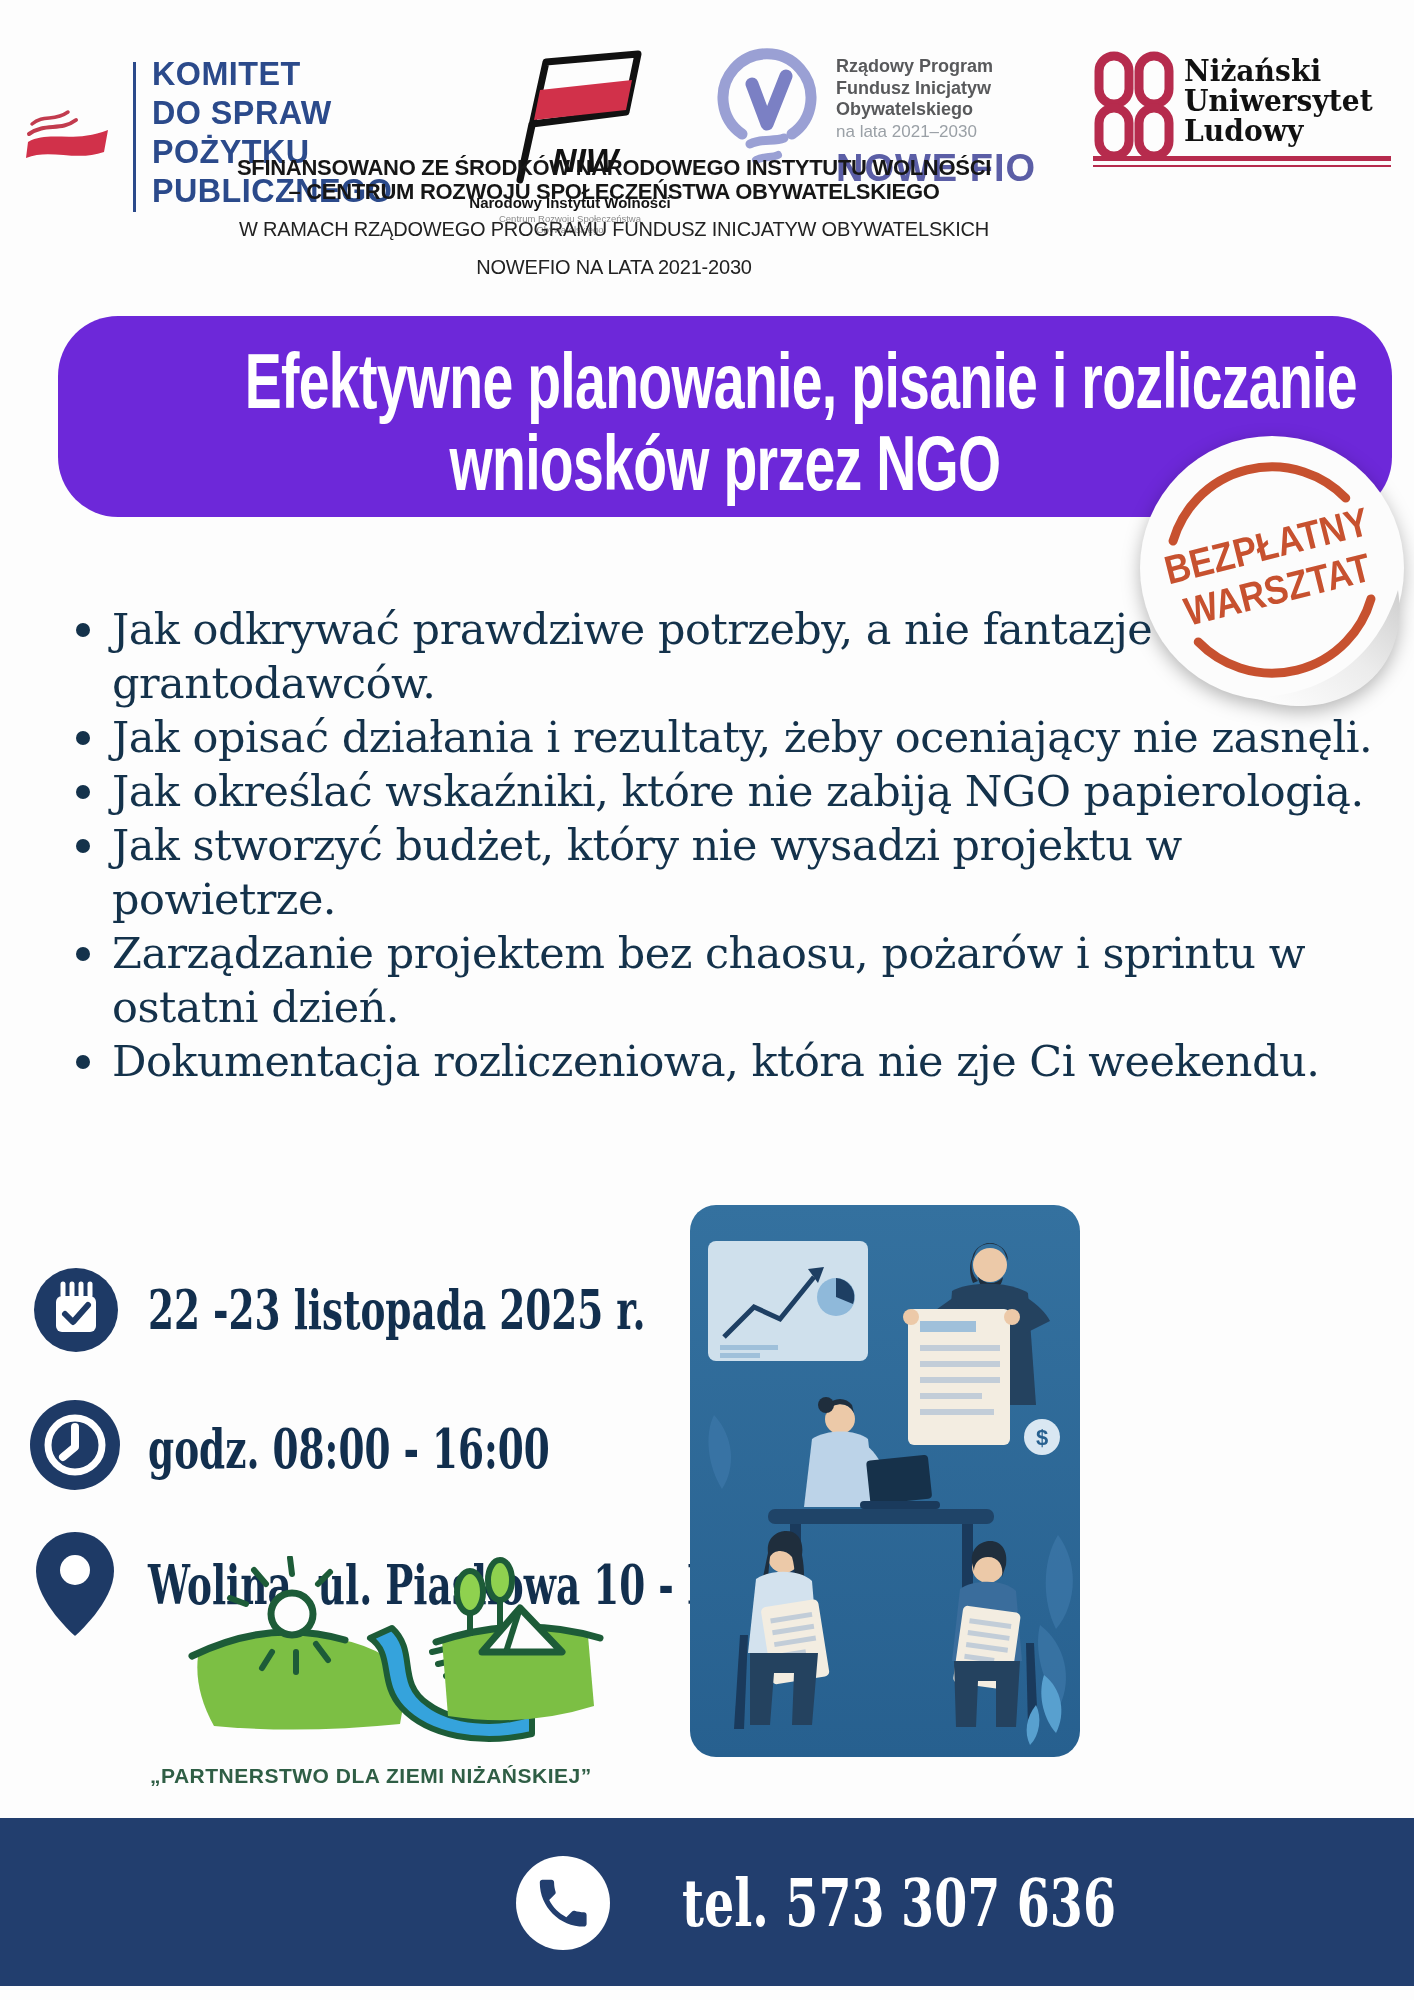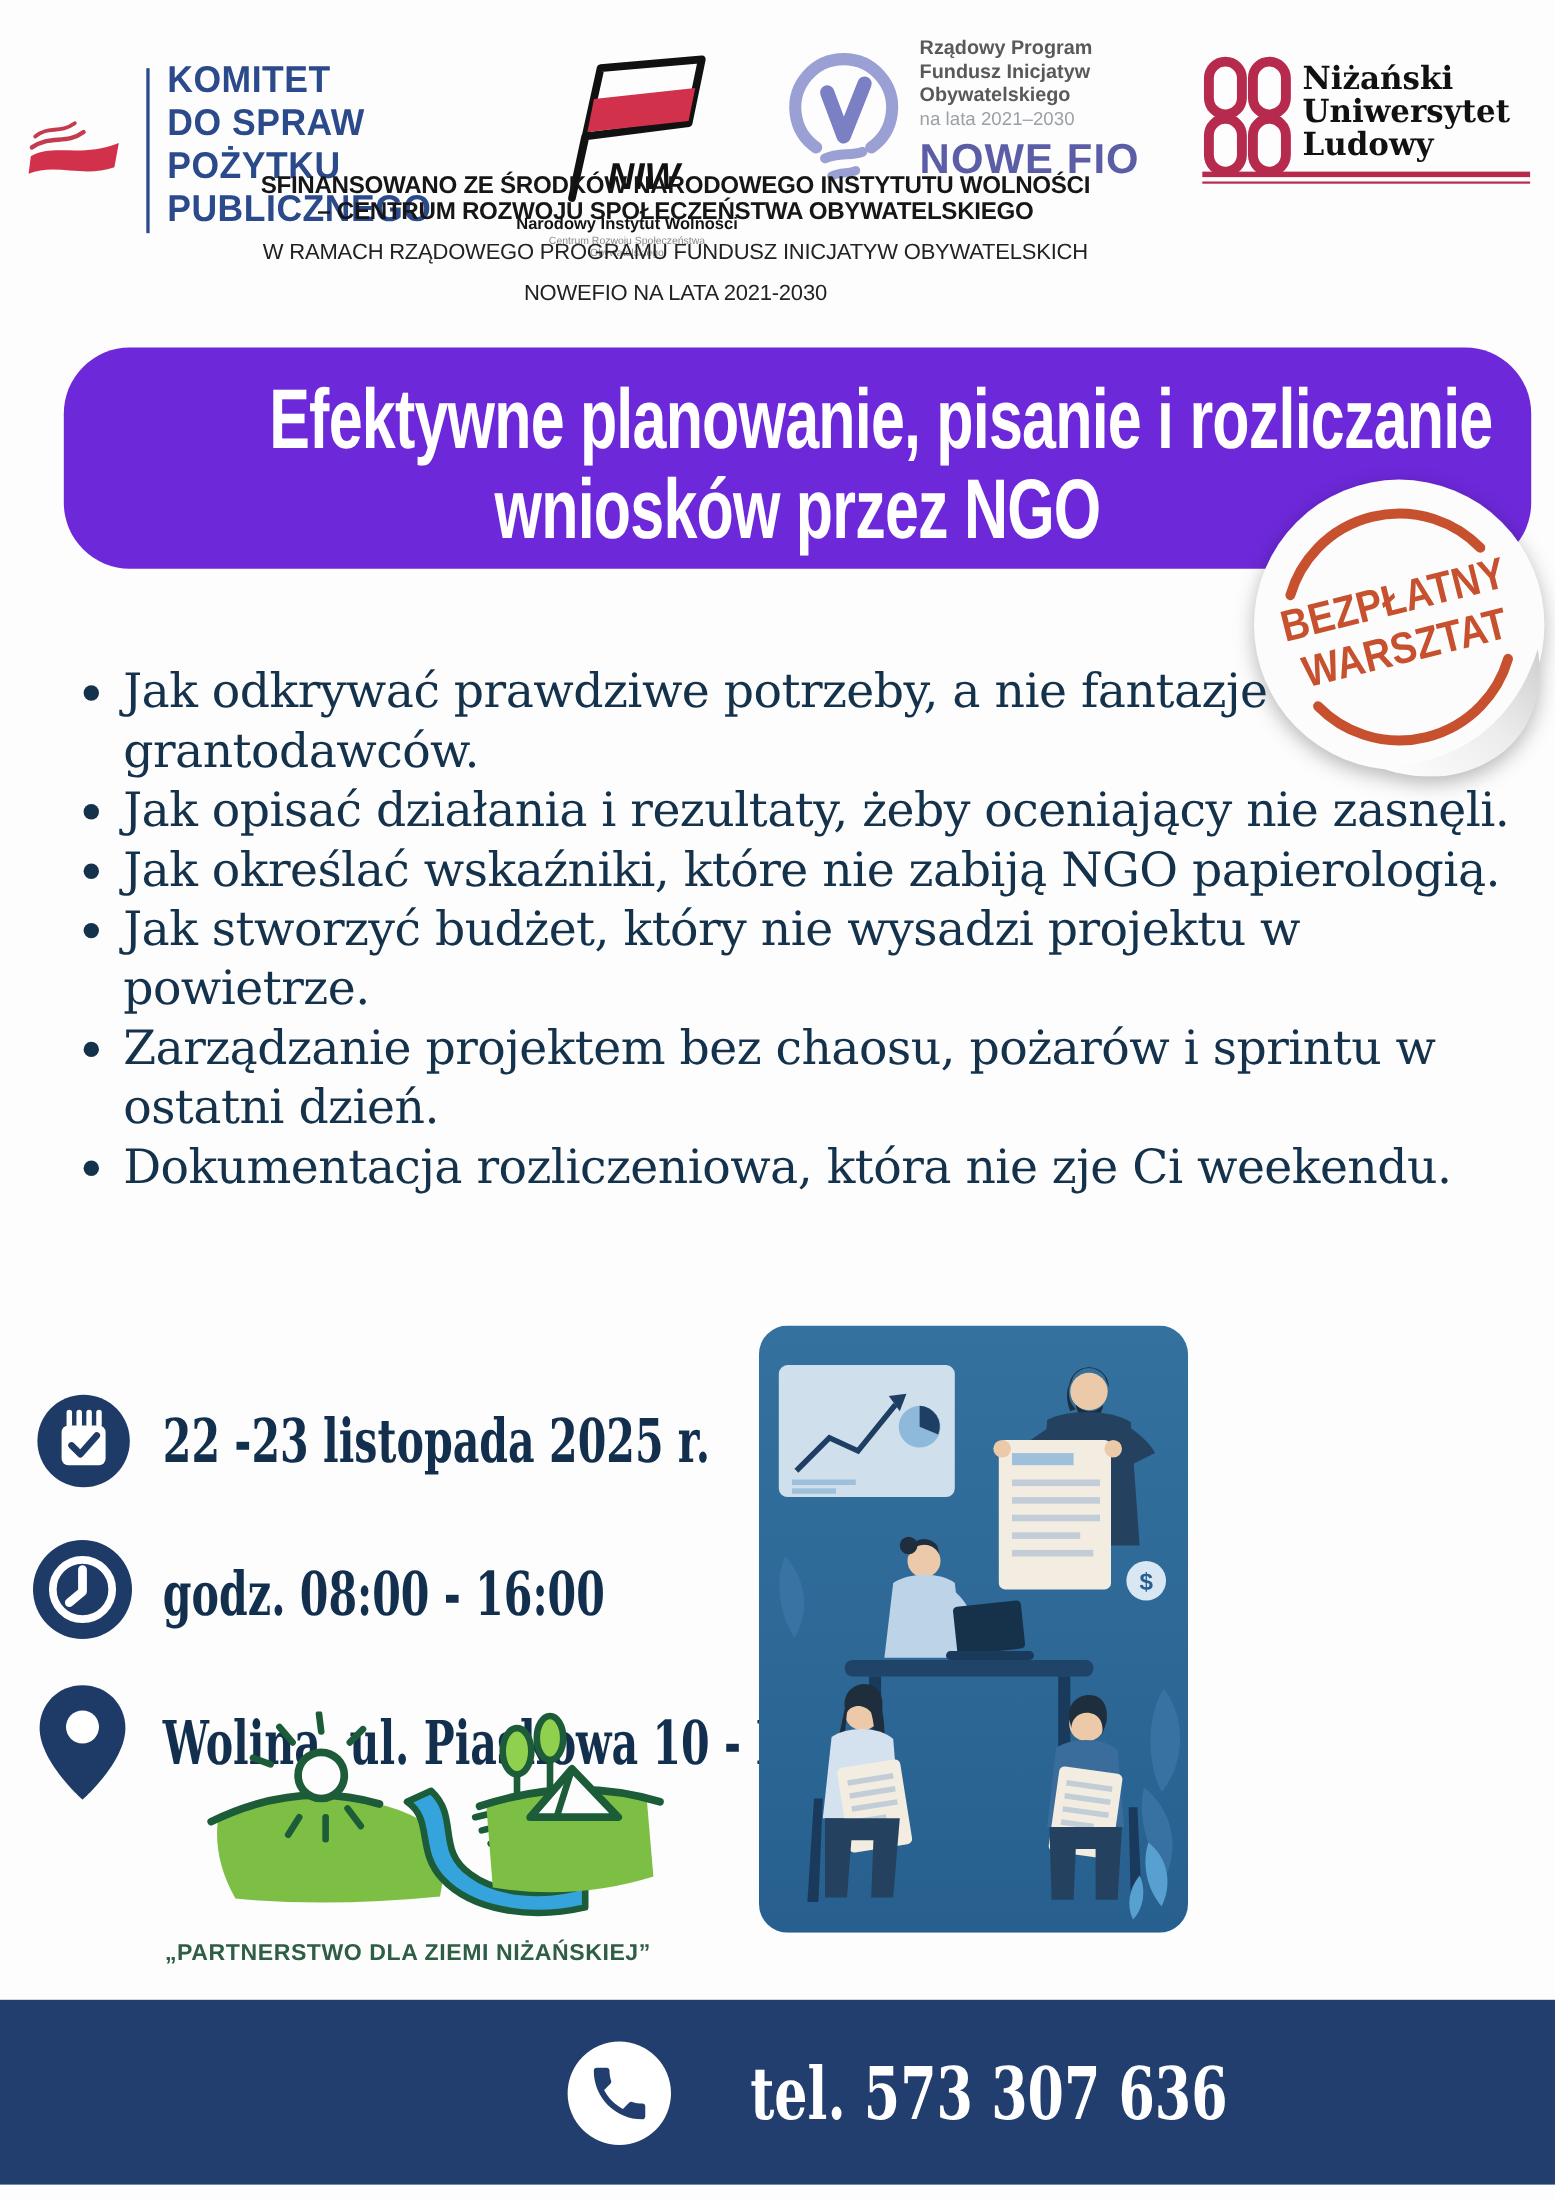--- a/index.html
+++ b/index.html
@@ -7,21 +7,21 @@
           font-family:"Liberation Sans",sans-serif;}
   .abs{position:absolute;}
 
   
   .kpp-text{left:152px;top:54px;font-size:34px;font-weight:bold;line-height:39px;
             color:#2b4a8b;transform:scaleX(.95);transform-origin:left top;letter-spacing:.5px;}
   .kpp-divider{left:133px;top:62px;width:3px;height:150px;background:#2b4a8b;}
   .niw-box{left:468px;top:48px;width:204px;text-align:center;}
   .niw-cap1{font-size:15px;font-weight:bold;color:#141414;margin-top:2px;}
   .niw-cap2{font-size:9.5px;color:#8a8a8a;margin-top:2px;}
-  .fio-text{left:836px;top:33px;}
+  .fio-text{left:836px;top:56px;}
   .fio-line{font-size:18px;font-weight:bold;color:#58595b;line-height:21.5px;}
   .fio-years{font-size:17px;color:#9aa0a6;line-height:22px;}
   .fio-name{font-size:38px;font-weight:bold;color:#5b5ea6;margin-top:4px;letter-spacing:1px;}
   .nul-text{left:1184px;top:56px;font-family:"DejaVu Serif",serif;font-weight:bold;font-size:29px;
             line-height:30px;color:#111;transform:scaleX(.97);transform-origin:left top;}
   .nul-bar1{left:1093px;top:156px;width:298px;height:5px;background:#b62b4d;}
   .nul-bar2{left:1093px;top:165px;width:298px;height:2px;background:#b62b4d;}
 
   
   .funding{left:0;top:156px;width:1228px;text-align:center;color:#161616;}

